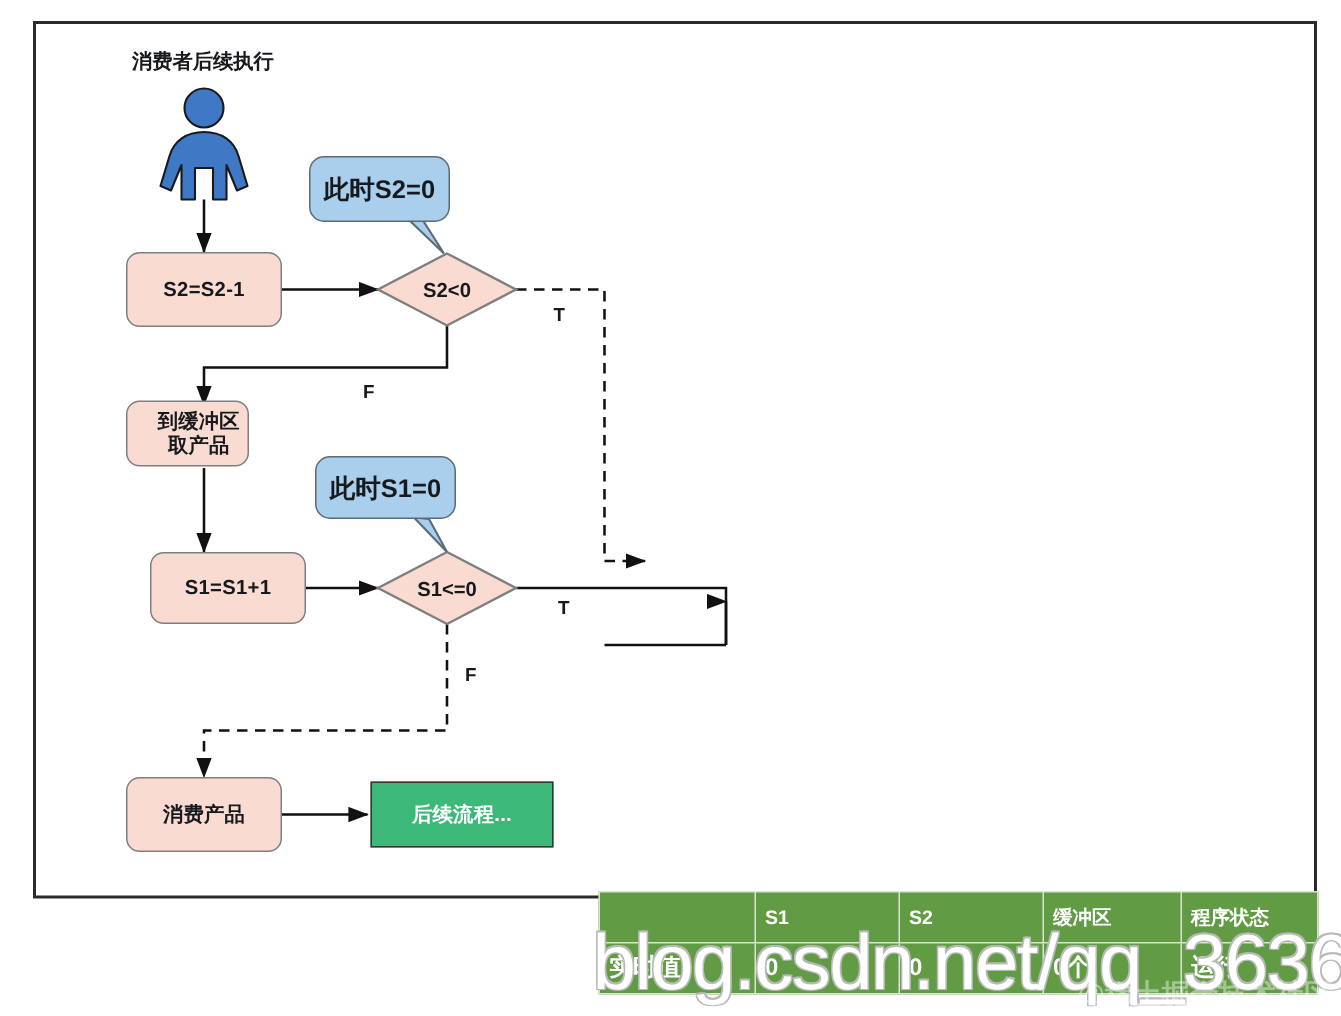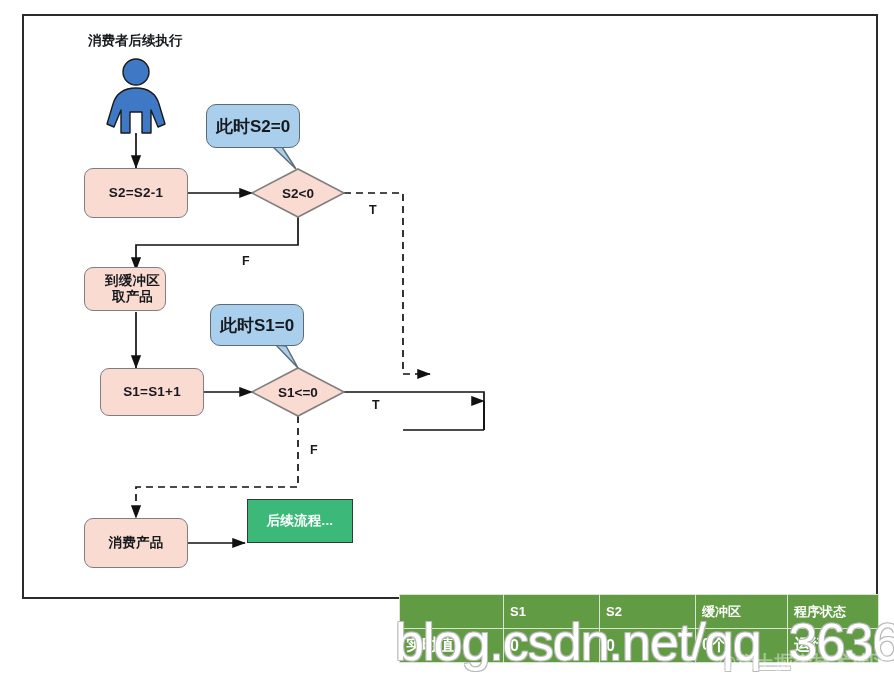--- a/index.html
+++ b/index.html
@@ -202,21 +202,21 @@
 
   <div class="node proc" style="left:84px; top:267px; width:82px; height:44px;padding-left:15px;">到缓冲区取产品</div>
 
   <div class="node proc" style="left:100px; top:368px; width:104px; height:48px;">S1=S1+1</div>
 
   <div class="decision-label" style="left:252px; top:368px; width:92px; height:48px;">S1&lt;=0</div>
 
 
   <div class="node proc" style="left:84px; top:518px; width:104px; height:50px;">消费产品</div>
 
-  <div class="node green-box" style="left:247px; top:499px; width:106px; height:44px;">后续流程...</div>
+  <div class="node green-box" style="left:247px; top:521px; width:122px; height:44px;">后续流程...</div>
 
   <div class="callout" style="left:206px; top:104px; width:94px; height:44px;">此时S2=0</div>
 
   <div class="callout" style="left:210px; top:304px; width:94px; height:42px;">此时S1=0</div>
 
   <div class="edge-label" style="left:369px; top:203px;">T</div>
   <div class="edge-label" style="left:242px; top:254px;">F</div>
   <div class="edge-label" style="left:372px; top:398px;">T</div>
   <div class="edge-label" style="left:310px; top:443px;">F</div>
 

